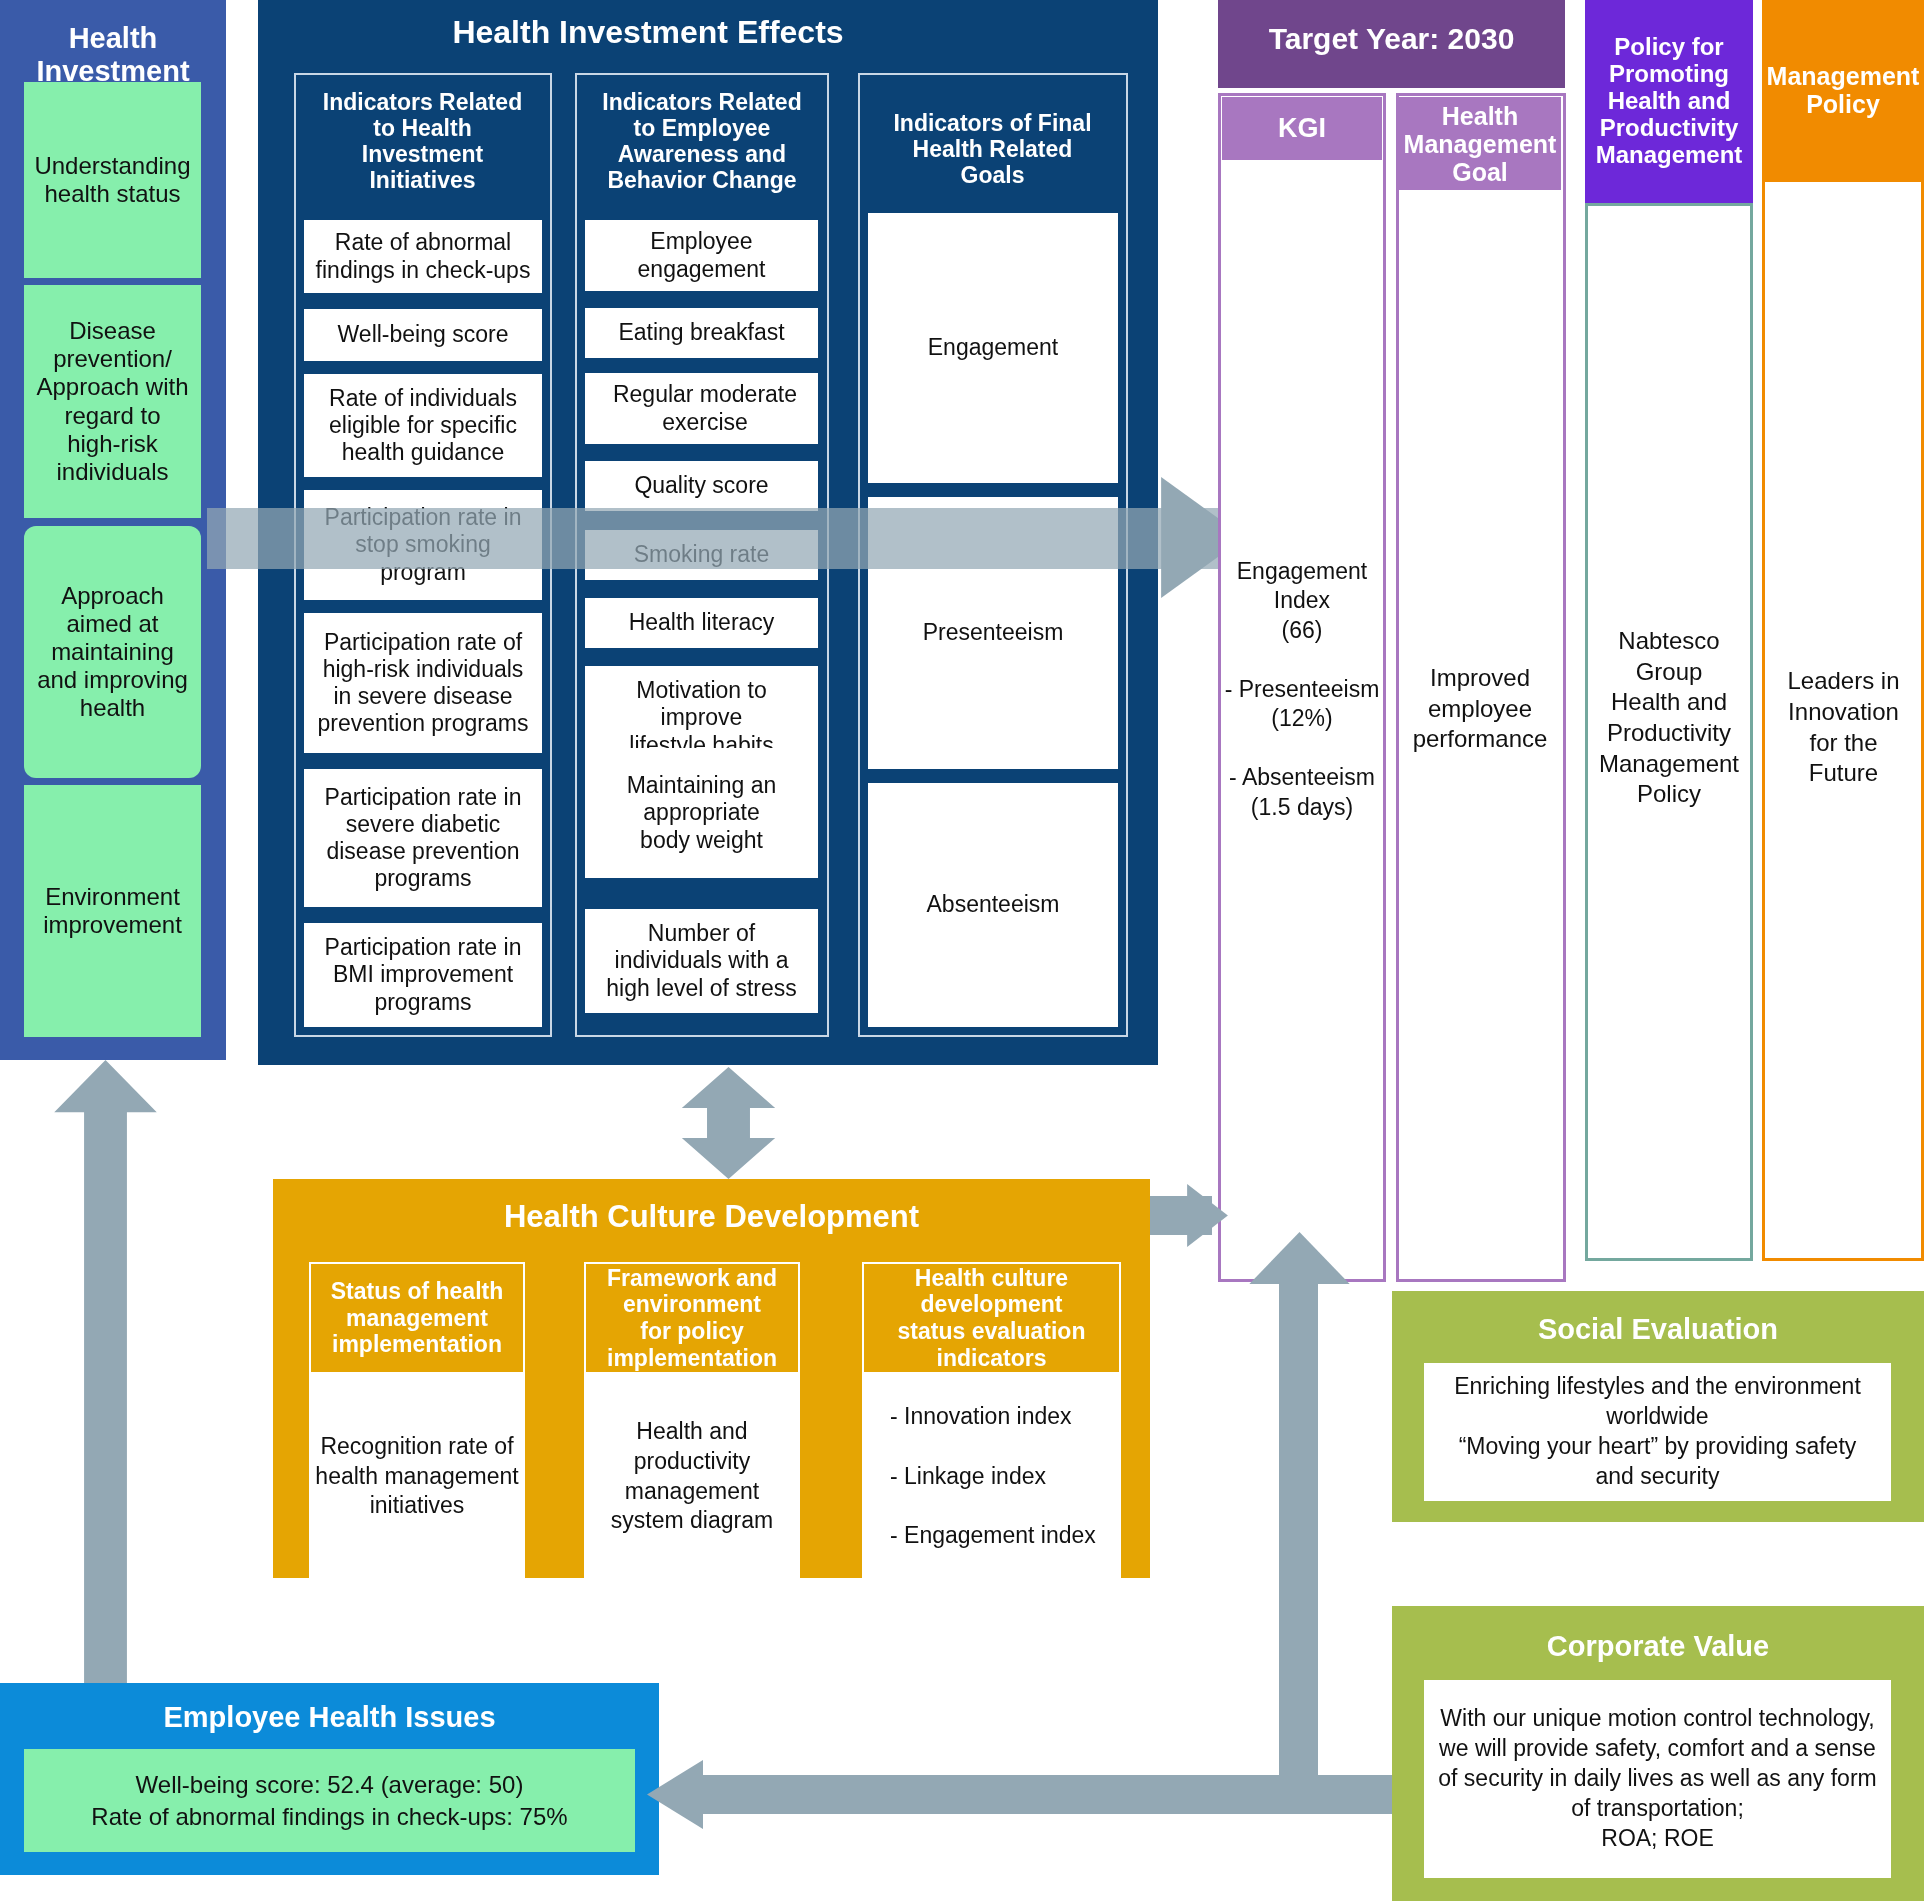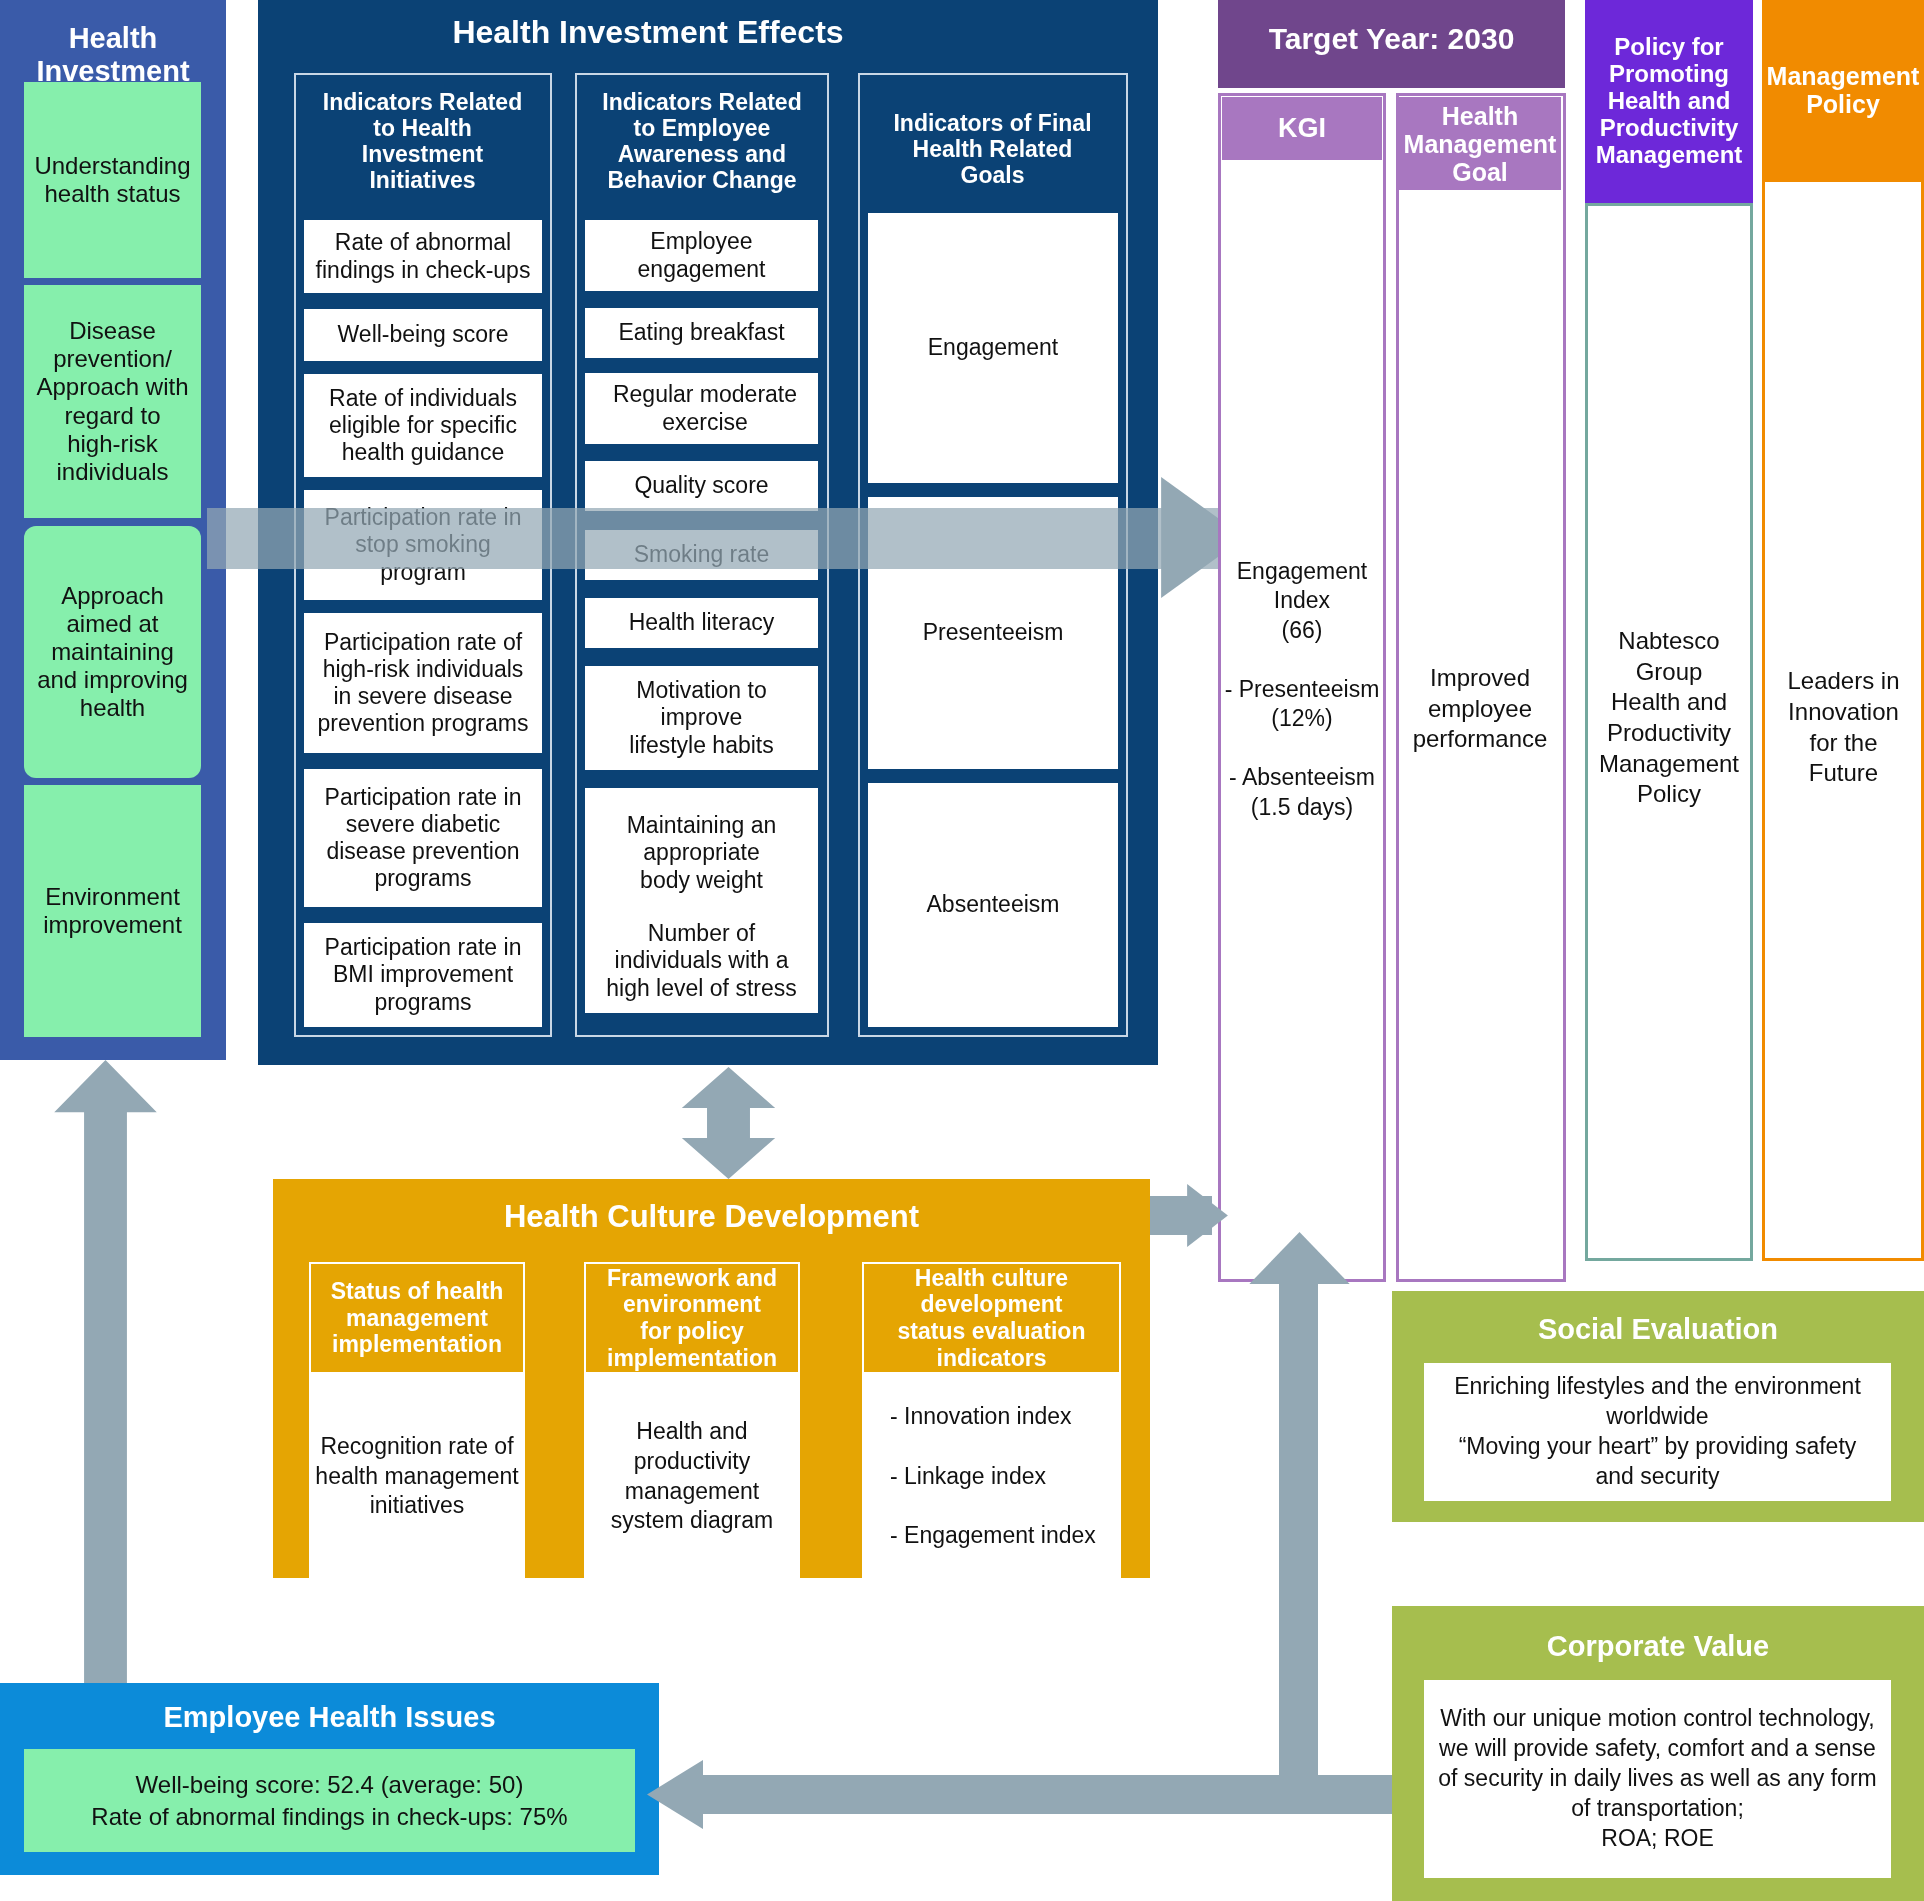--- a/index.html
+++ b/index.html
@@ -106,21 +106,21 @@
 
 <div class="abs hieCol" style="left:575px;top:73px;width:254px;height:964px;"></div>
 <div class="abs hieColHdr" style="left:581px;top:89px;width:242px;font-size:23px;">Indicators Related<br>to Employee<br>Awareness and<br>Behavior Change</div>
 <div class="abs hieCell" style="left:585px;top:220px;width:233px;height:71px;">Employee<br>engagement</div>
 <div class="abs hieCell" style="left:585px;top:308px;width:233px;height:50px;">Eating breakfast</div>
 <div class="abs hieCell" style="left:585px;top:373px;width:233px;height:71px;padding-left:7px;">Regular moderate<br>exercise</div>
 <div class="abs hieCell" style="left:585px;top:461px;width:233px;height:50px;">Quality score</div>
 <div class="abs hieCell" style="left:585px;top:530px;width:233px;height:50px;">Smoking rate</div>
 <div class="abs hieCell" style="left:585px;top:598px;width:233px;height:50px;">Health literacy</div>
 <div class="abs hieCell" style="left:585px;top:666px;width:233px;height:104px;">Motivation to<br>improve<br>lifestyle habits</div>
-<div class="abs hieCell" style="left:585px;top:788px;width:233px;height:130px;">Maintaining an<br>appropriate<br>body weight</div>
+<div class="abs hieCell" style="left:585px;top:748px;width:233px;height:130px;">Maintaining an<br>appropriate<br>body weight</div>
 <div class="abs hieCell" style="left:585px;top:909px;width:233px;height:104px;">Number of<br>individuals with a<br>high level of stress</div>
 
 <div class="abs hieCol" style="left:858px;top:73px;width:270px;height:964px;"></div>
 <div class="abs hieColHdr" style="left:863px;top:110px;width:259px;font-size:23px;">Indicators of Final<br>Health Related<br>Goals</div>
 <div class="abs hieCell" style="left:868px;top:213px;width:250px;height:270px;">Engagement</div>
 <div class="abs hieCell" style="left:868px;top:497px;width:250px;height:272px;">Presenteeism</div>
 <div class="abs hieCell" style="left:868px;top:783px;width:250px;height:244px;">Absenteeism</div>
 
 <div class="abs arrowBand" style="left:207px;top:508px;width:1018px;height:61px;"></div>
 <svg class="abs" style="left:1161px;top:477px;width:84px;height:121px;" viewBox="0 0 90 130">

